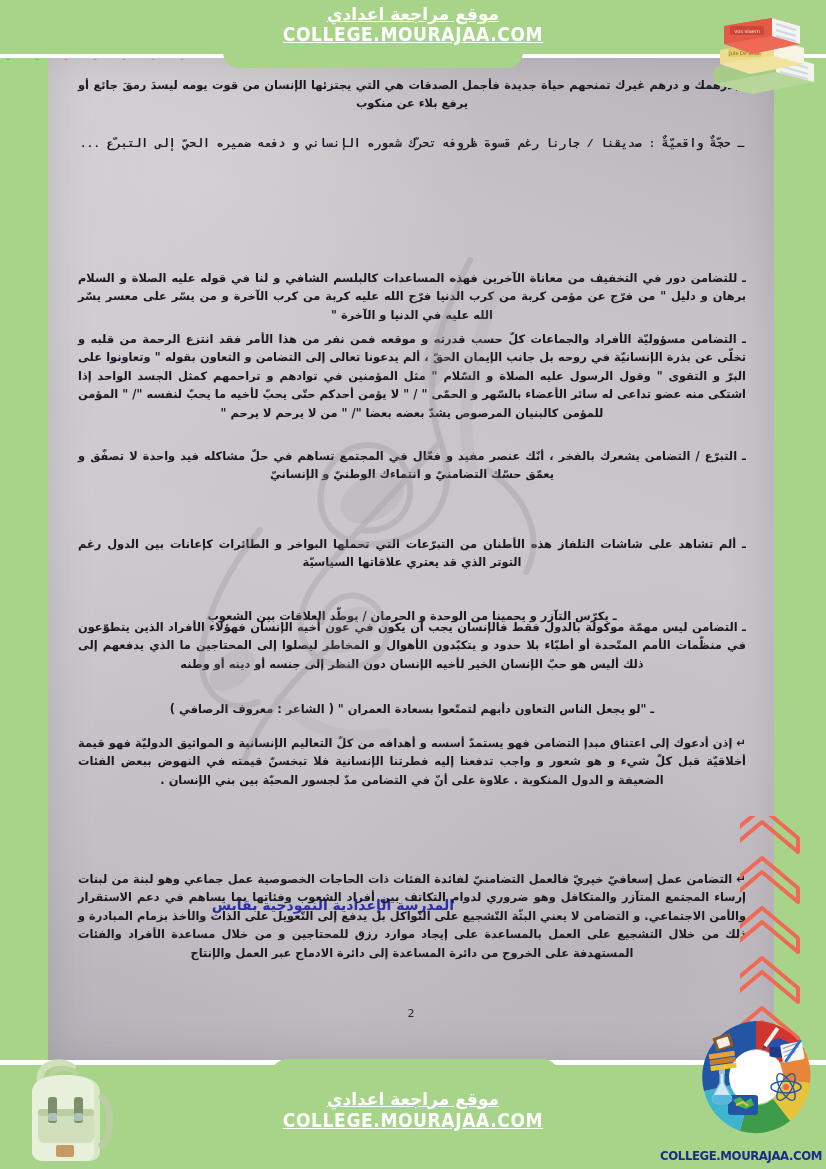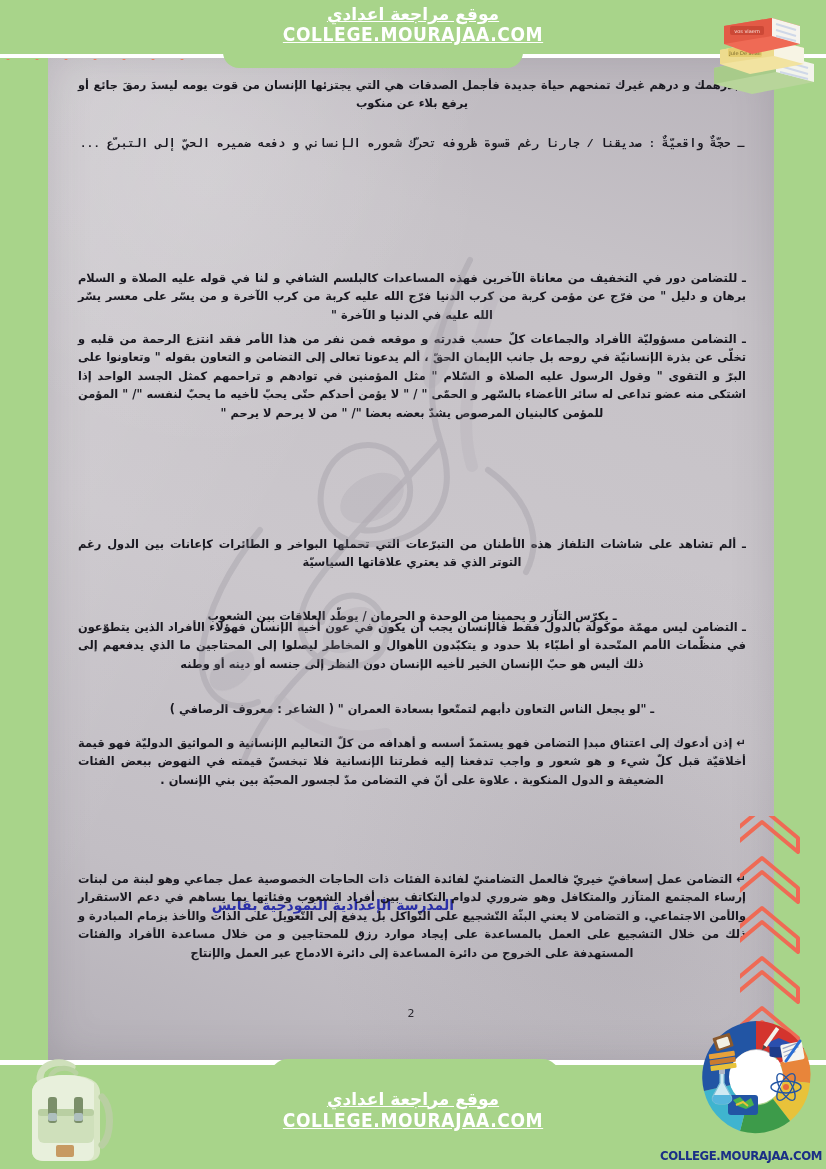--- a/index.html
+++ b/index.html
@@ -306,20 +306,21 @@
   <div class="green-bg"></div>
 
   <div id="paper"></div>
 
   <div id="doc" style="left:48px; top:52px;">
 
     <div class="txt blk" style="top:24px;">فبدرهمك و درهم  غيرك تمنحهم حياة جديدة فأجمل الصدقات هي التي يجتزئها الإنسان من قوت يومه ليسدَ رمقَ جائع أو يرفع بلاء عن منكوب</div>
     <div class="txt blk" style="top:83px; text-align-last:center;font-family:Liberation Mono, monospace;">ـ حجّةٌ واقعيّةٌ : صديقنا / جارنا رغم قسوة ظروفه تحرّك شعوره الإنساني  و دفعه ضميره الحيّ إلى التبرّع ...</div>
     <div class="txt blk" style="top:205px;margin-top:12px;">ـ للتضامن دور في التخفيف من معاناة الآخرين فهذه المساعدات كالبلسم الشافي و لنا في قوله عليه الصلاة و السلام برهان و دليل " من فرّج عن مؤمن كربة من كرب الدنيا فرّج الله عليه كربة من كرب الآخرة و من يسّر على معسر يسّر الله عليه في الدنيا و الآخرة "</div>
     <div class="txt blk" style="top:278px;">ـ التضامن مسؤوليّة الأفراد والجماعات كلّ حسب قدرته  و موقعه فمن نفر من هذا الأمر فقد انتزع الرحمة من قلبه و تخلّى عن بذرة الإنسانيّة في روحه بل جانب الإيمان الحقّ ، ألم يدعونا تعالى إلى التضامن و التعاون بقوله " وتعاونوا على البرّ و التقوى " وقول الرسول عليه الصلاة و السّلام " مثل المؤمنين في توادهم و تراحمهم كمثل الجسد الواحد إذا اشتكى منه عضو تداعى له سائر الأعضاء بالسّهر و الحمّى " / " لا يؤمن أحدكم حتّى يحبّ لأخيه ما يحبّ لنفسه "/ " المؤمن للمؤمن كالبنيان المرصوص يشدّ بعضه بعضا "/ " من لا يرحم لا يرحم "</div>
+    <div class="txt blk" style="top:395px;">ـ التبرّع / التضامن يشعرك بالفخر ، أنّك عنصر مفيد و فعّال في المجتمع تساهم في حلّ مشاكله فيد واحدة لا تصفّق و يعمّق حسّك التضامنيّ  و انتماءك الوطنيّ و الإنسانيّ</div>
     <div class="txt blk" style="top:483px;margin-left:38px;">ـ ألم تشاهد على شاشات التلفاز هذه الأطنان من التبرّعات التي تحملها البواخر و الطائرات كإعانات بين الدول رغم التوتر الذي قد يعتري علاقاتها السياسيّة</div>
     <div class="txt blk" style="top:555px; text-align-last:center;">ـ يكرّس التآزر و يحمينا من الوحدة و الحرمان / يوطّد العلاقات بين الشعوب</div>
     <div class="txt blk" style="top:566px;">ـ التضامن ليس مهمّة موكولة بالدول فقط فالإنسان يجب أن يكون في عون أخيه الإنسان فهؤلاء الأفراد الذين يتطوّعون في منظّمات الأمم المتّحدة أو أطبّاء بلا حدود و يتكبّدون الأهوال و المخاطر ليصلوا إلى المحتاجين ما الذي يدفعهم إلى ذلك أليس هو حبّ الإنسان الخير لأخيه الإنسان دون النظر إلى جنسه أو دينه أو وطنه</div>
     <div class="txt blk" style="top:648px; text-align-last:center;">ـ "لو يجعل الناس التعاون  دأبهم                    لتمتّعوا بسعادة العمران " ( الشاعر : معروف الرصافي )</div>
     <div class="txt blk" style="top:682px;">↵ إذن أدعوك إلى اعتناق مبدإ التضامن فهو يستمدّ أسسه و أهدافه من كلّ التعاليم الإنسانية و المواثيق الدوليّة فهو قيمة أخلاقيّة قبل كلّ شيء و هو شعور و واجب تدفعنا إليه فطرتنا الإنسانية فلا تبخسنّ قيمته في النهوض ببعض الفئات الضعيفة و الدول المنكوبة . علاوة على أنّ في التضامن مدّ لجسور المحبّة بين بني الإنسان .</div>
 
     <div class="school">المدرسة الإعدادية النموذجية بقابس</div>
 
     <div class="txt blk" style="top:818px;">↵ التضامن عمل إسعافيّ خيريّ فالعمل التضامنيّ لفائدة الفئات ذات الحاجات الخصوصية عمل جماعي وهو لبنة من لبنات إرساء المجتمع المتآزر والمتكافل وهو ضروري لدوام التكاتف بين أفراد الشعوب وفئاتها بما يساهم في دعم الاستقرار والأمن الاجتماعي. و التضامن لا يعني البثّة التّشجيع على التّواكل بل يدفع إلى التّعويل على الذات والأخذ بزمام المبادرة و ذلك من خلال التشجيع على العمل بالمساعدة على إيجاد موارد رزق للمحتاجين و من خلال مساعدة الأفراد والفئات المستهدفة على الخروج من دائرة المساعدة إلى دائرة الادماج عبر العمل والإنتاج</div>
 

